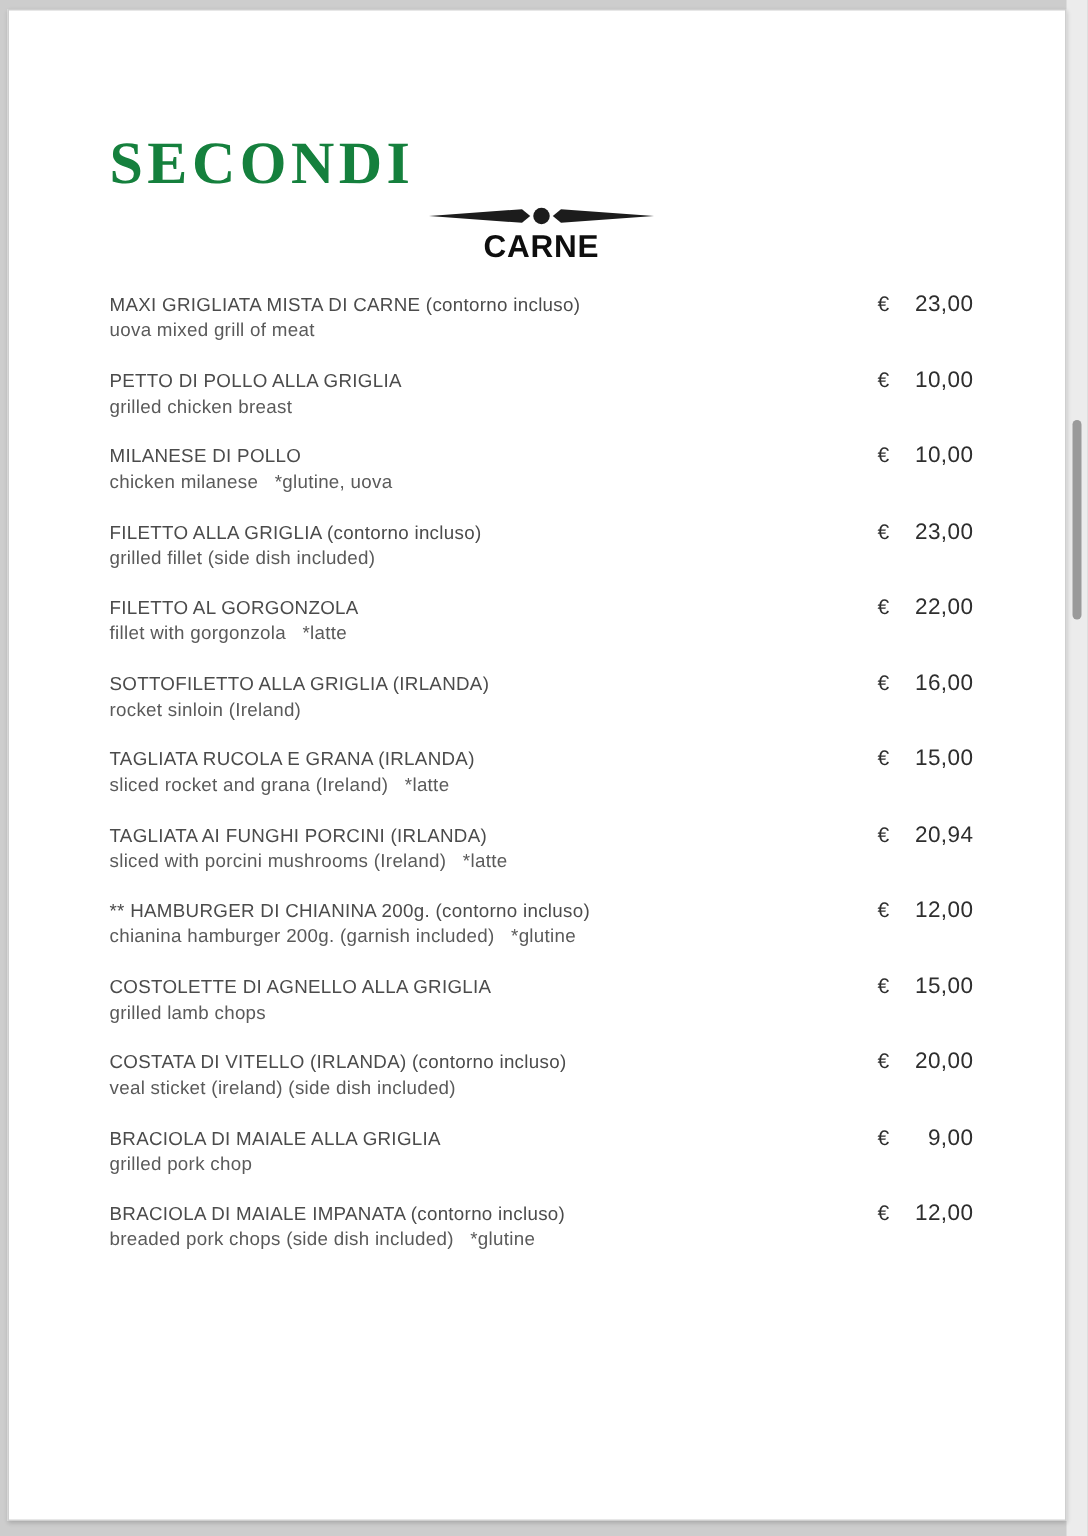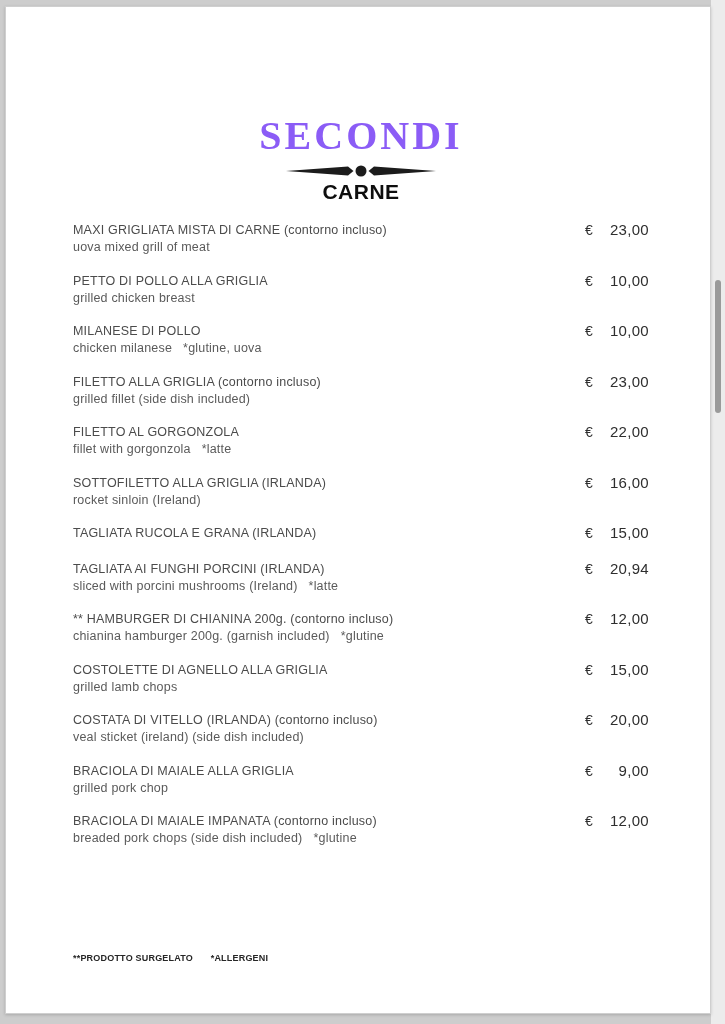--- a/index.html
+++ b/index.html
@@ -28,28 +28,28 @@
   .page {
     position: absolute; left: 5px; top: 6px;
     width: 706px; height: 1008px;
     background: #ffffff;
     border: 1px solid #cfcfcf;
     box-shadow: 0 1px 3px rgba(0,0,0,0.18);
     padding: 0 61px 0 67px;
   }
 
   .page-title {
-    margin-top: 109px;
-    text-align: center;
+    margin-top: 82px;
+    text-align: left;
     font-family: "Liberation Serif", serif;
     font-weight: 700;
     font-size: 40px;
     line-height: 40px;
     letter-spacing: 3px;
-    color: #8b5cf6;
+    color: #15803d;
   }
 
   .ornament {
     margin-top: 6px;
     text-align: center;
     line-height: 0;
   }
   .ornament svg { display: inline-block; }
 
   .section-title {
@@ -195,20 +195,21 @@
           </div>
           <div class="item-price">
             <span class="currency">€</span>
             <span class="price-value">16,00</span>
           </div>
         </div>
 
         <div class="menu-item">
           <div class="item-text">
             <div class="item-name">TAGLIATA RUCOLA E GRANA (IRLANDA)</div>
+            <div class="item-desc">sliced rocket and grana (Ireland)   *latte</div>
           </div>
           <div class="item-price">
             <span class="currency">€</span>
             <span class="price-value">15,00</span>
           </div>
         </div>
 
         <div class="menu-item">
           <div class="item-text">
             <div class="item-name">TAGLIATA AI FUNGHI PORCINI (IRLANDA)</div>
@@ -269,19 +270,15 @@
             <div class="item-name">BRACIOLA DI MAIALE IMPANATA (contorno incluso)</div>
             <div class="item-desc">breaded pork chops (side dish included)   *glutine</div>
           </div>
           <div class="item-price">
             <span class="currency">€</span>
             <span class="price-value">12,00</span>
           </div>
         </div>
       </div>
 
-    <div class="footnotes">
-      <span class="note">**PRODOTTO SURGELATO</span>
-      <span class="note">*ALLERGENI</span>
-    </div>
 
   </div>
 </div>
 
 </body></html>

